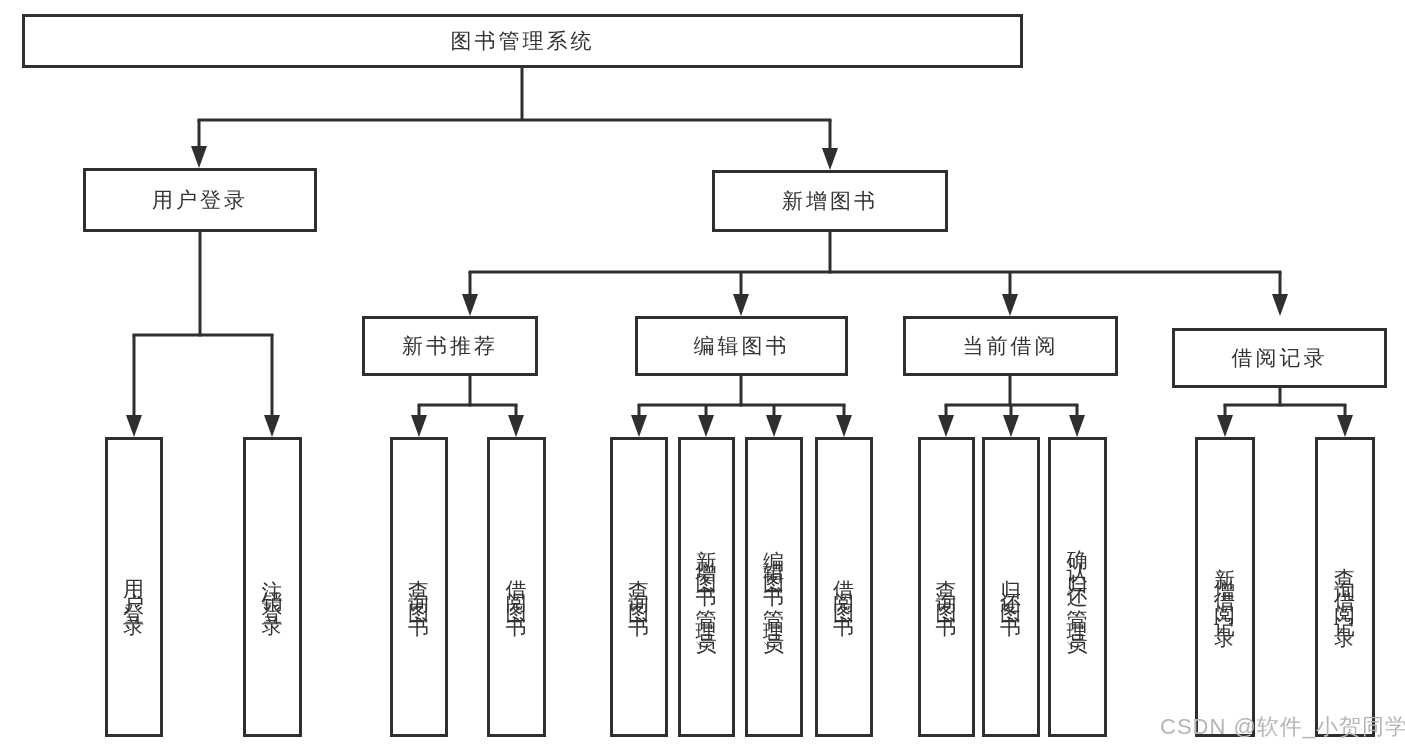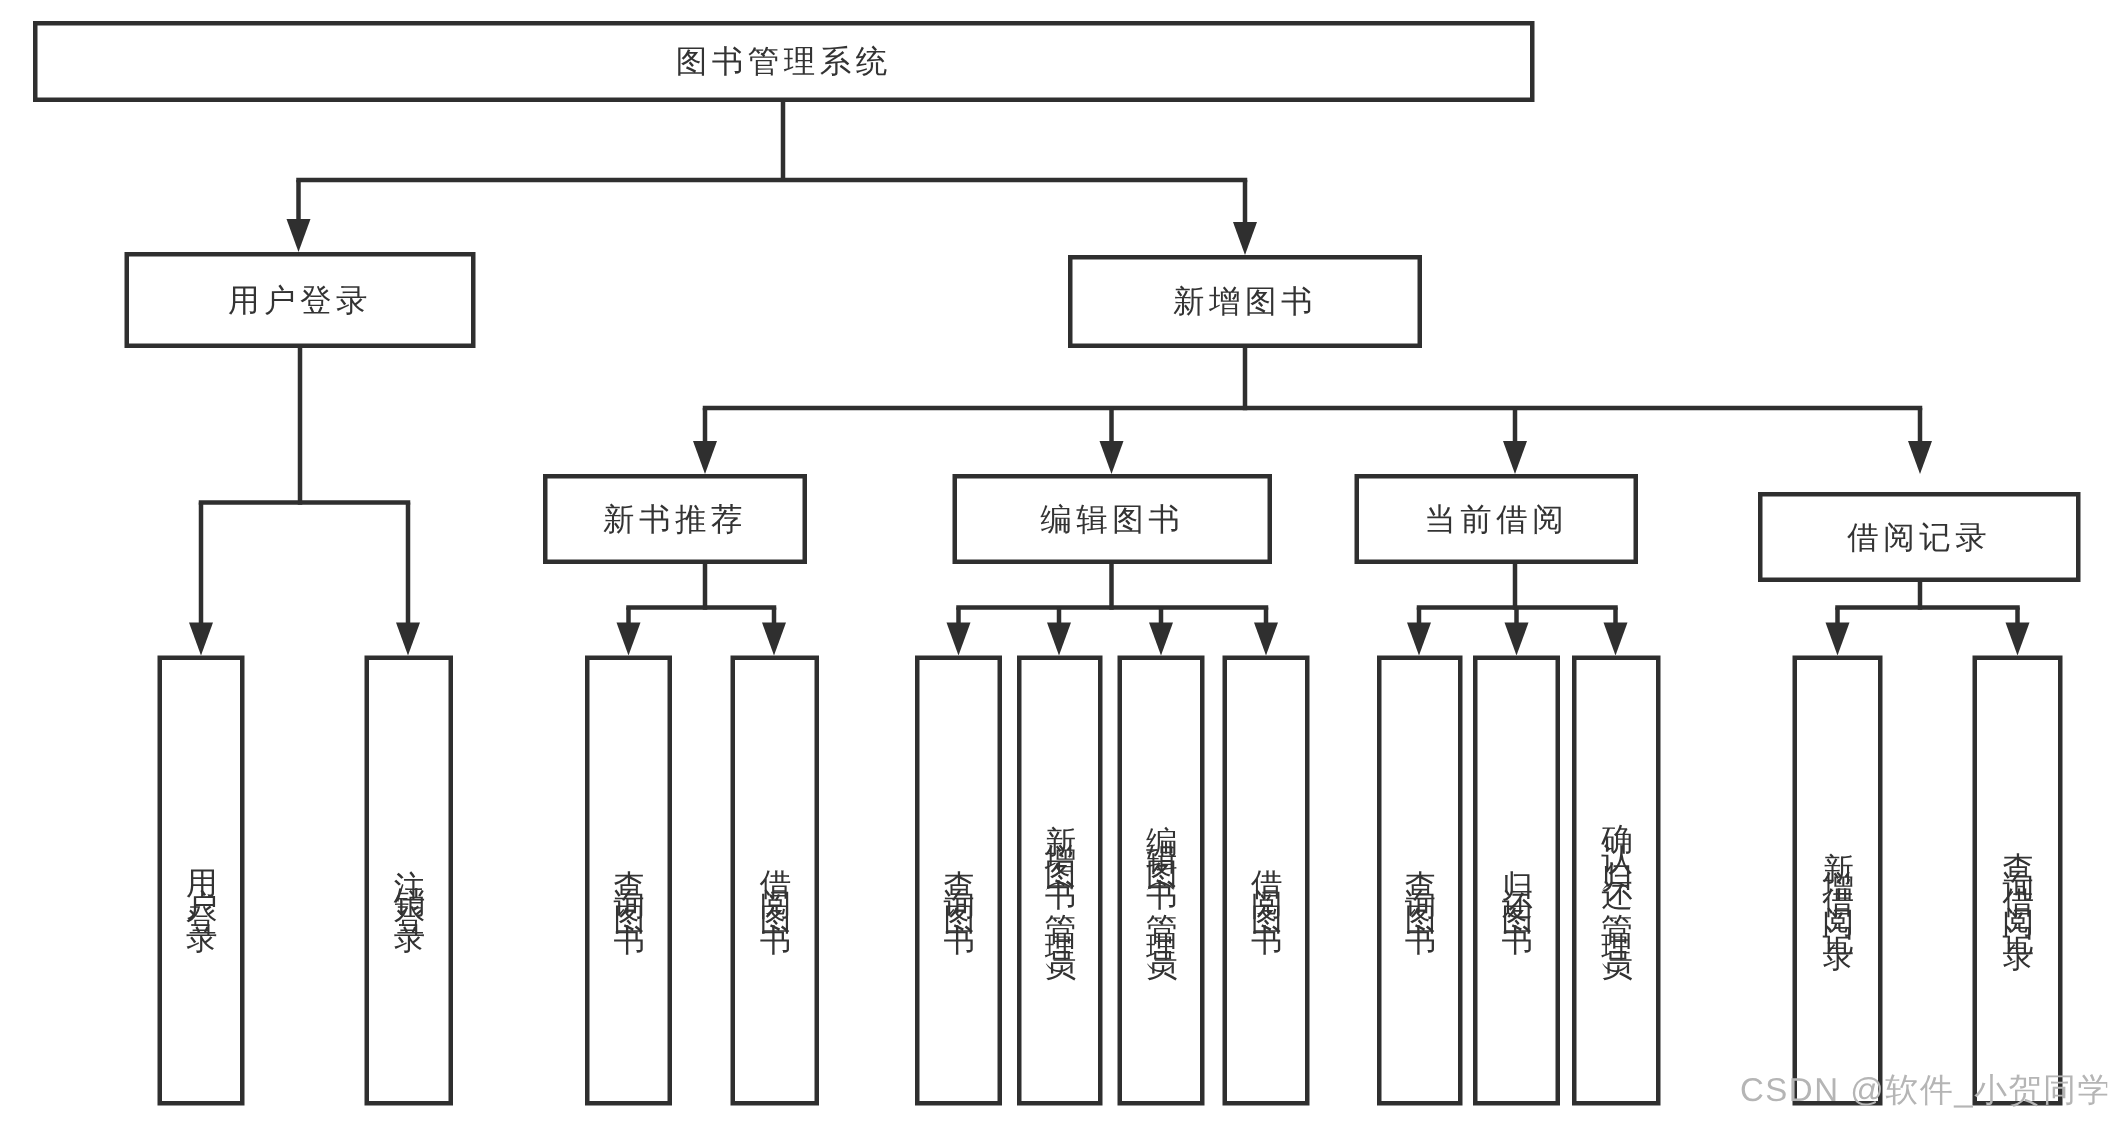--- a/index.html
+++ b/index.html
@@ -93,21 +93,21 @@
     <polygon class="arrow" points="1337,415 1353,415 1345,437"></polygon>
   </svg>
 
   <div class="node h" style="left:22px;top:14px;width:1001px;height:54px">图书管理系统</div>
 
   <div class="node h" style="left:83px;top:168px;width:234px;height:64px">用户登录</div>
   <div class="node h" style="left:712px;top:170px;width:236px;height:62px">新增图书</div>
 
   <div class="node h" style="left:362px;top:316px;width:176px;height:60px">新书推荐</div>
   <div class="node h" style="left:635px;top:316px;width:213px;height:60px">编辑图书</div>
-  <div class="node h" style="left:903px;top:316px;width:189px;height:60px">当前借阅</div>
+  <div class="node h" style="left:903px;top:316px;width:215px;height:60px">当前借阅</div>
   <div class="node h" style="left:1172px;top:328px;width:215px;height:60px">借阅记录</div>
 
   <div class="node" style="left:105px;top:437px;width:58px;height:300px">
     <span class="vtext">用户登录</span>
   </div>
   <div class="node" style="left:243px;top:437px;width:59px;height:300px">
     <span class="vtext">注销登录</span>
   </div>
 
   <div class="node" style="left:390px;top:437px;width:58px;height:300px">

